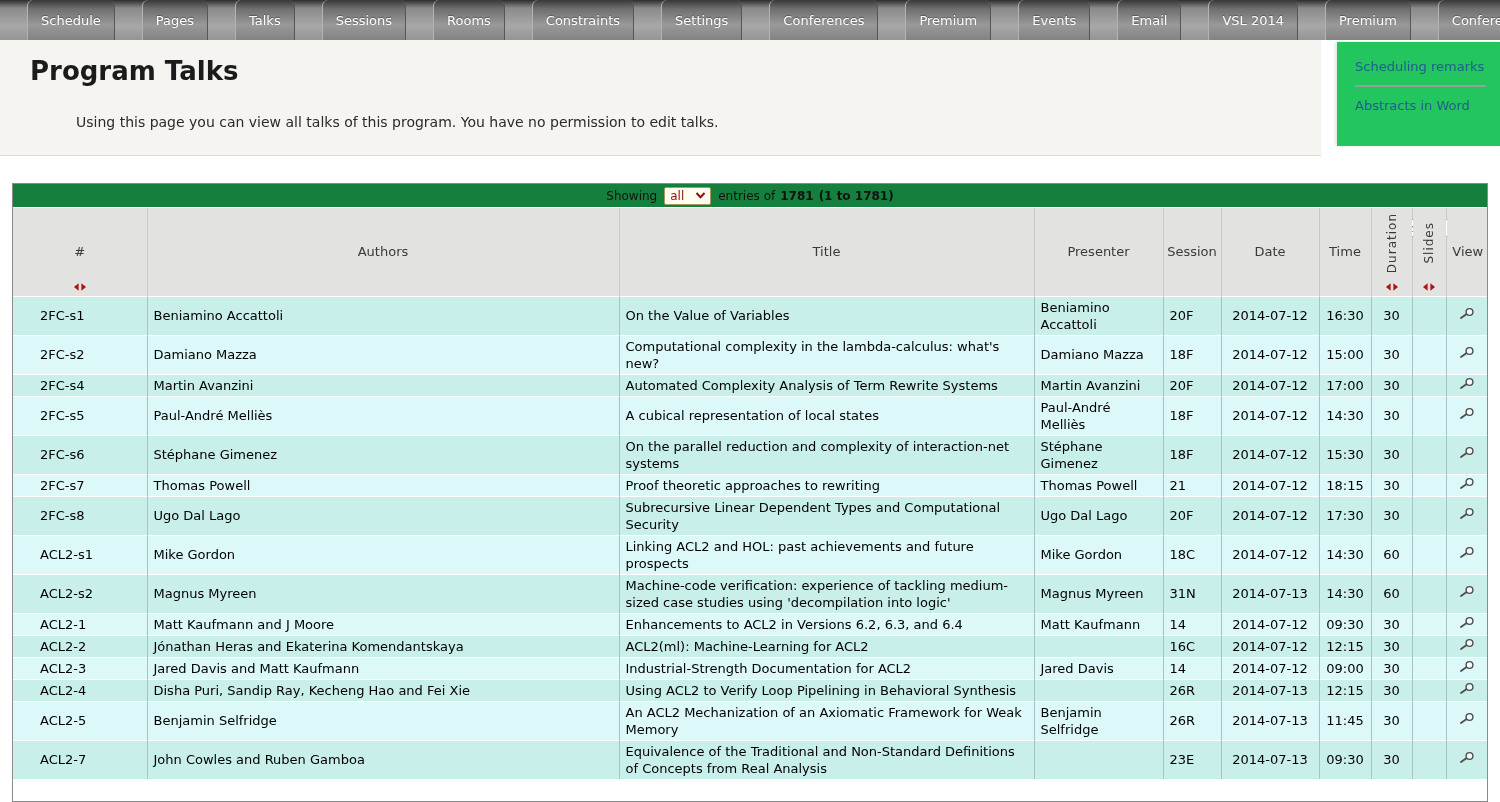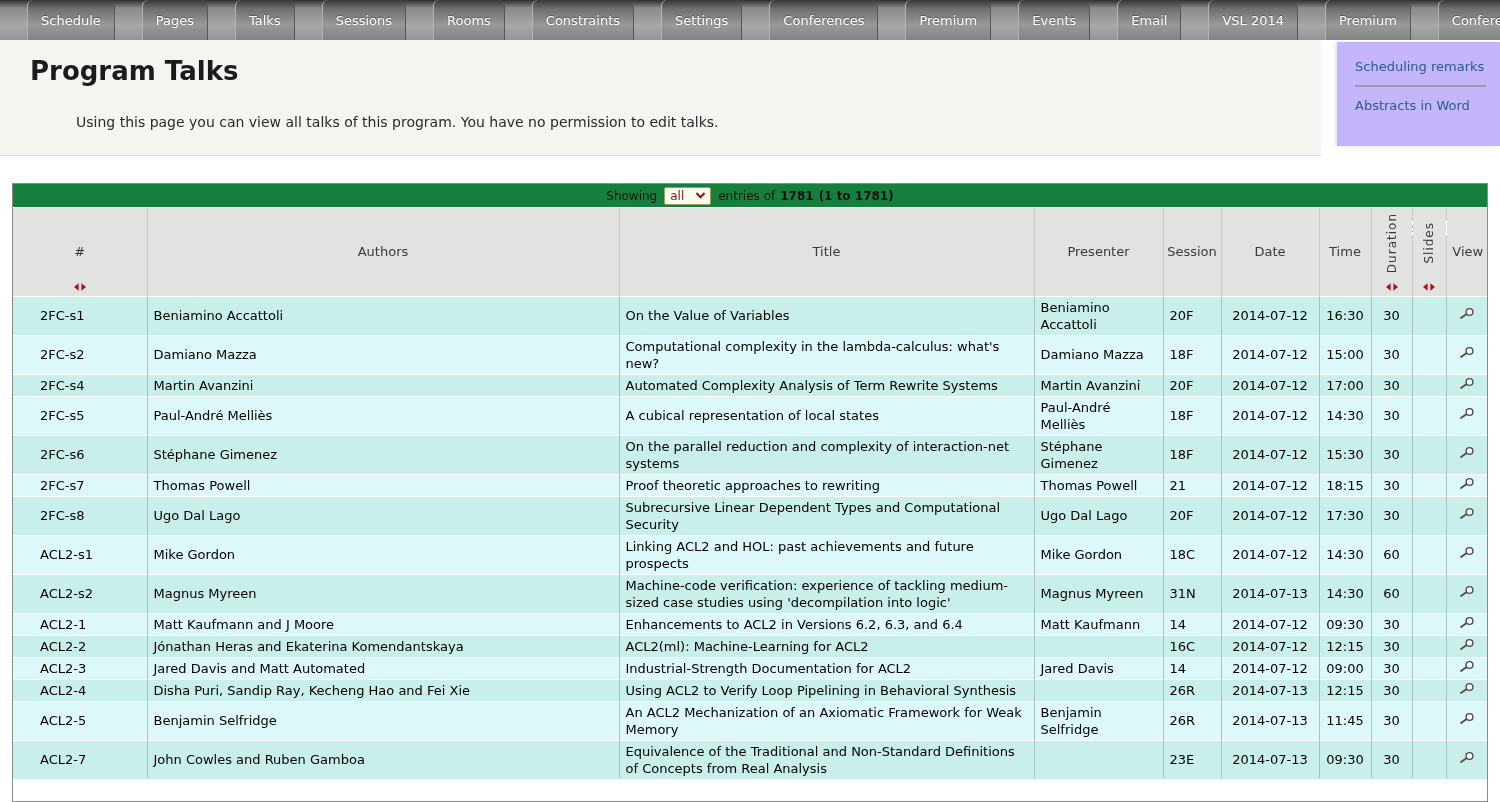--- a/index.html
+++ b/index.html
@@ -35,21 +35,21 @@
   
   .header-band {
     position: absolute; top: 40px; left: 0; width: 1321px; height: 116px;
     background: #f5f4f1; border-bottom: 1px solid #dddbd6;
   }
   .page-title { position: absolute; left: 30px; top: 16px; font-size: 26px; font-weight: 600; color: #1b1b1b; }
   .page-desc  { position: absolute; left: 30px; top: 74px; font-size: 14px; color: #2a2a2a; margin-left: 46px; }
 
   .side-panel {
     position: absolute; top: 42px; right: 0; width: 163px; height: 104px;
-    background: #c4b5fd; box-shadow: -2px 0 3px rgba(0,0,0,.10);
+    background: #22c55e; box-shadow: -2px 0 3px rgba(0,0,0,.10);
     padding: 17px 14px 0 18px;
   }
   .side-link { font-size: 13px; color: var(--link-blue, #235e8e); cursor: pointer; white-space: nowrap; }
   .side-divider { height: 2px; background: #9c9c9c; margin: 11px 0; }
 
   
   .table-wrap {
     position: absolute; top: 183px; left: 12px; width: 1476px; height: 619px;
     border: 1px solid #8b8b8b; background: #fff; overflow: hidden;
   }
@@ -377,21 +377,21 @@
           <td class="c-time">12:15</td>
           <td class="c-duration">30</td>
           <td class="c-slides"></td>
           <td class="c-view"><button class="view-btn"><span><svg width="17" height="13" viewBox="0 0 17 13">
                   <circle cx="10.5" cy="5" r="3.4" fill="#ffffff" fill-opacity="0.75" stroke="#4d4d4d" stroke-width="1.4"></circle>
                   <line x1="2" y1="11" x2="7.3" y2="7.2" stroke="#4d4d4d" stroke-width="1.8" stroke-linecap="round"></line>
                 </svg></span></button></td>
         </tr>
         <tr>
           <td class="c-id">ACL2-3</td>
-          <td class="c-authors">Jared Davis and Matt Automated</td>
+          <td class="c-authors">Jared Davis and Matt Kaufmann</td>
           <td class="c-title">Industrial-Strength Documentation for ACL2</td>
           <td class="c-presenter">Jared Davis</td>
           <td class="c-session">14</td>
           <td class="c-date">2014-07-12</td>
           <td class="c-time">09:00</td>
           <td class="c-duration">30</td>
           <td class="c-slides"></td>
           <td class="c-view"><button class="view-btn"><span><svg width="17" height="13" viewBox="0 0 17 13">
                   <circle cx="10.5" cy="5" r="3.4" fill="#ffffff" fill-opacity="0.75" stroke="#4d4d4d" stroke-width="1.4"></circle>
                   <line x1="2" y1="11" x2="7.3" y2="7.2" stroke="#4d4d4d" stroke-width="1.8" stroke-linecap="round"></line>

